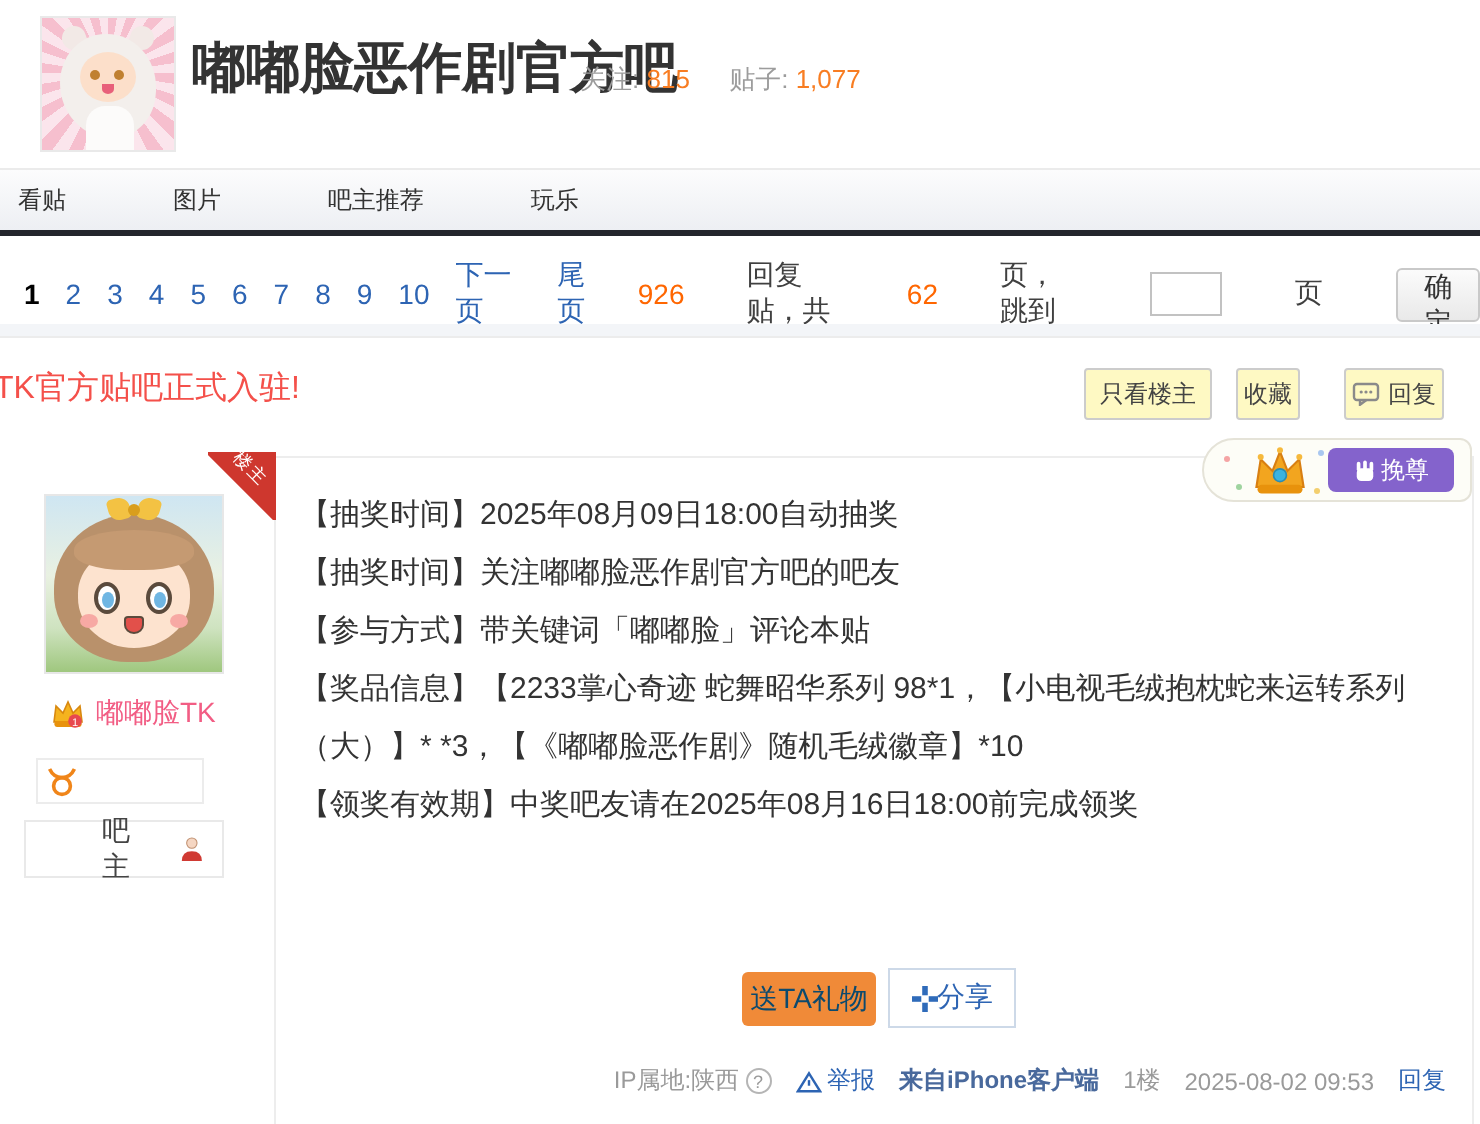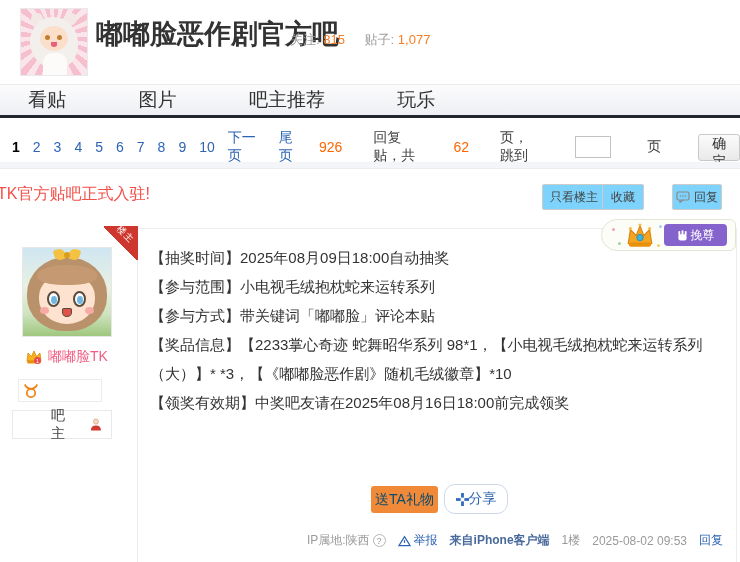--- a/index.html
+++ b/index.html
@@ -26,43 +26,43 @@
              border-radius:40% 40% 0 0; }
   .forum-title { position:absolute; left:96px; top:16px; font-size:27px; font-weight:bold; color:#333; }
   .forum-stats { position:absolute; left:290px; top:31px; font-size:13px; color:#9c9c9c; }
   .forum-stats .val { color:#f87d22; }
   .forum-stats .grp { margin-right:16px; }
 
   
   .navbar { position:absolute; left:0; top:84px; width:740px; height:34px;
             background:linear-gradient(#fcfcfd, #edeff3); border-top:1px solid #ebebeb;
             border-bottom:3px solid #23262c; line-height:30px; }
-  .nav-item { display:inline-block; margin-left:28px; margin-right:40px; font-size:19px; color:#333; cursor:pointer; }
+  .nav-item { display:inline-block; margin-left:9px; margin-right:40px; font-size:12px; color:#333; cursor:pointer; }
 
   
   .pager { position:absolute; left:0; top:131px; width:740px; height:32px; display:flex; align-items:center;
            padding-left:12px; font-size:14px; gap:13px; }
   .pg-current { color:#000; font-weight:bold; }
   .pg-link { color:#2d64b3; cursor:pointer; text-decoration:none; }
   .pg-info { display:flex; align-items:center; color:#404040; margin-left:2px;gap:31px; }
   .pg-info .orange { color:#f60; }
   .jump-input { width:36px; height:22px; border:1px solid #c2c2c2; margin:0 5px; font-size:13px; padding:0 3px; }
   .confirm-btn { height:27px; padding:0 10px; font-size:14px; color:#333;
                  background:linear-gradient(#fbfbfb, #e9e9e9); border:1px solid #c9c9c9; border-radius:3px;
                  margin-left:6px; cursor:pointer; }
 
   .strip { position:absolute; left:0; top:162px; width:740px; height:7px; background:#f3f5f8;
            border-bottom:1px solid #ececec; }
 
   
   .thread-title { position:absolute; left:-3px; top:184px; font-size:16px; color:#f4504a; white-space:nowrap; }
-  .ph-btn { position:absolute; top:184px; height:26px; background:#7dd3fc; border:1px solid #ccc; border-radius:2px;
+  .ph-btn { position:absolute; top:184px; height:26px; background:#fef9c3; border:1px solid #ccc; border-radius:2px;
             font-size:12px; color:#444; display:flex; align-items:center; justify-content:center; gap:4px; cursor:pointer; }
   .ph-btn.only { left:542px; width:64px; }
-  .ph-btn.fav  { left:602px; width:42px; }
+  .ph-btn.fav  { left:618px; width:32px; }
   .ph-btn.rep  { left:672px; width:50px; }
 
   
   .content-box { position:absolute; left:137px; top:228px; width:600px; height:334px;
                  border:1px solid #ededed; border-bottom:none; z-index:1; }
   .ribbon { position:absolute; left:104px; top:226px; width:34px; height:34px; z-index:3;
             background:linear-gradient(to bottom left, #ce372e 52%, transparent 52.5%); }
   .ribbon span { position:absolute; left:11px; top:2px; transform:rotate(45deg); transform-origin:center;
                  color:#fff; font-size:9px; letter-spacing:1px; }
 
@@ -108,21 +108,21 @@
   .role-label { margin-left:21px; font-size:14px; color:#444; letter-spacing:5px;padding-left:17px; }
   .role-box svg { margin-left:auto; margin-right:8px; }
 
   
   .post-content { position:absolute; left:150px; top:243px; width:580px; font-size:15px; line-height:29px;
                   color:#333; z-index:2; }
   .gift-btn { position:absolute; left:371px; top:486px; width:67px; height:27px; background:#f08a38; color:#0c4a6e;
               font-size:14px; border-radius:3px; display:flex; align-items:center; justify-content:center;
               cursor:pointer; z-index:2; }
   .share-btn { position:absolute; left:444px; top:484px; width:64px; height:30px; background:#fff;
-               border:1px solid #cdd9e8; border-radius:11px; display:flex; align-items:center; justify-content:center;
+               border:1px solid #cdd9e8; border-radius:0; display:flex; align-items:center; justify-content:center;
                color:#2d64b3; font-size:14px; cursor:pointer; z-index:2; }
 
   
   .meta-row { position:absolute; right:17px; top:532px; display:flex; align-items:center; gap:12px;
               font-size:12px; color:#9a9a9a; z-index:2; }
   .meta-ip, .meta-report { display:flex; align-items:center; gap:3px; }
   .q-circle { width:13px; height:13px; border:1px solid #b5b5b5; border-radius:50%; font-size:9px; color:#999;
               display:flex; align-items:center; justify-content:center; cursor:pointer; }
   .meta-report { color:#2d64b3; cursor:pointer; }
   .meta-client { color:#49699c; font-weight:bold; cursor:pointer; }
@@ -272,21 +272,21 @@
   <div class="role-box">
     <span class="role-label">吧 主</span>
     <svg width="17" height="17" viewBox="0 0 16 16">
       <circle cx="8" cy="4.6" r="3" fill="#f5d6c2" stroke="#c09070" stroke-width="0.6"></circle>
       <path d="M2.2 15 Q2.2 9.3 8 9.3 Q13.8 9.3 13.8 15 Z" fill="#d03a33"></path>
     </svg>
   </div>
 
   <div class="post-content">
     <div>【抽奖时间】2025年08月09日18:00自动抽奖</div>
-    <div>【参与范围】小电视毛绒抱枕蛇来运转系列</div>
+    <div>【抽奖时间】关注嘟嘟脸恶作剧官方吧的吧友</div>
     <div>【参与方式】带关键词「嘟嘟脸」评论本贴</div>
     <div>【奖品信息】【2233掌心奇迹 蛇舞昭华系列 98*1，【小电视毛绒抱枕蛇来运转系列（大）】* *3，【《嘟嘟脸恶作剧》随机毛绒徽章】*10</div>
     <div>【领奖有效期】中奖吧友请在2025年08月16日18:00前完成领奖</div>
   </div>
 
   <div class="gift-btn">送TA礼物</div>
   <div class="share-btn">
     <svg width="13" height="13" viewBox="0 0 14 14">
       <rect x="5.5" y="0" width="3" height="5" fill="#2f6bba"></rect>
       <rect x="5.5" y="9" width="3" height="5" fill="#2f6bba"></rect>

